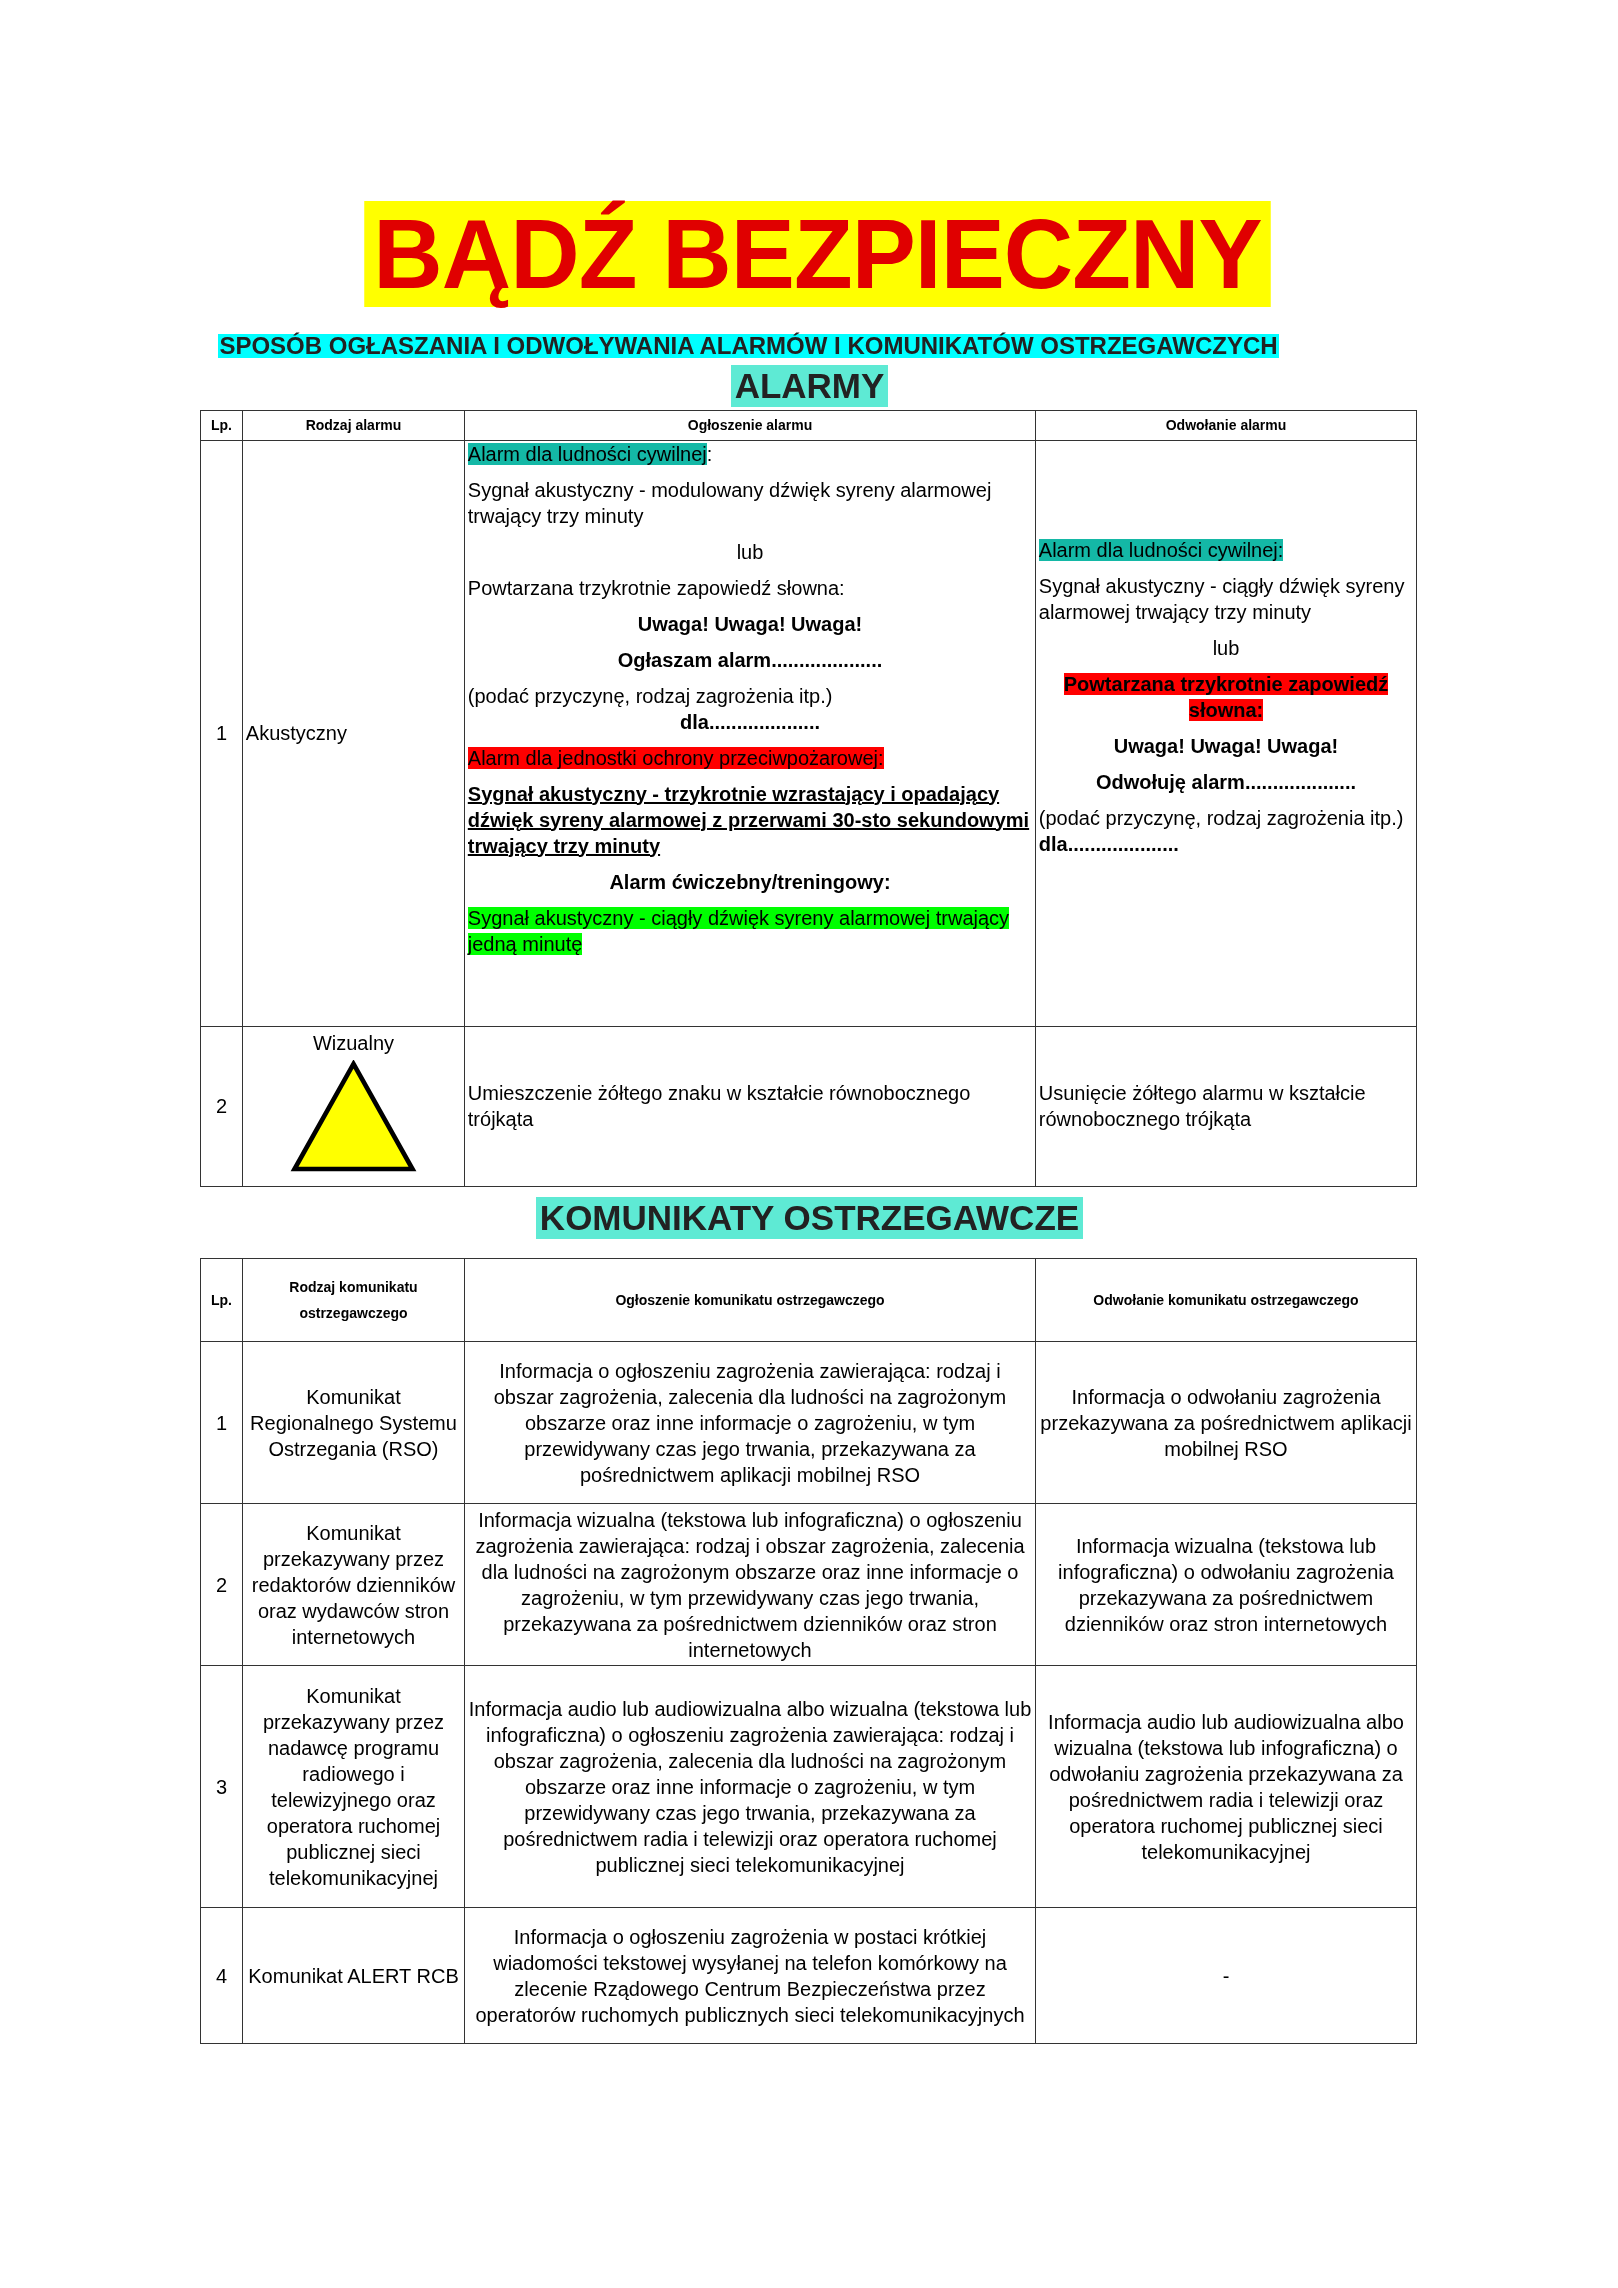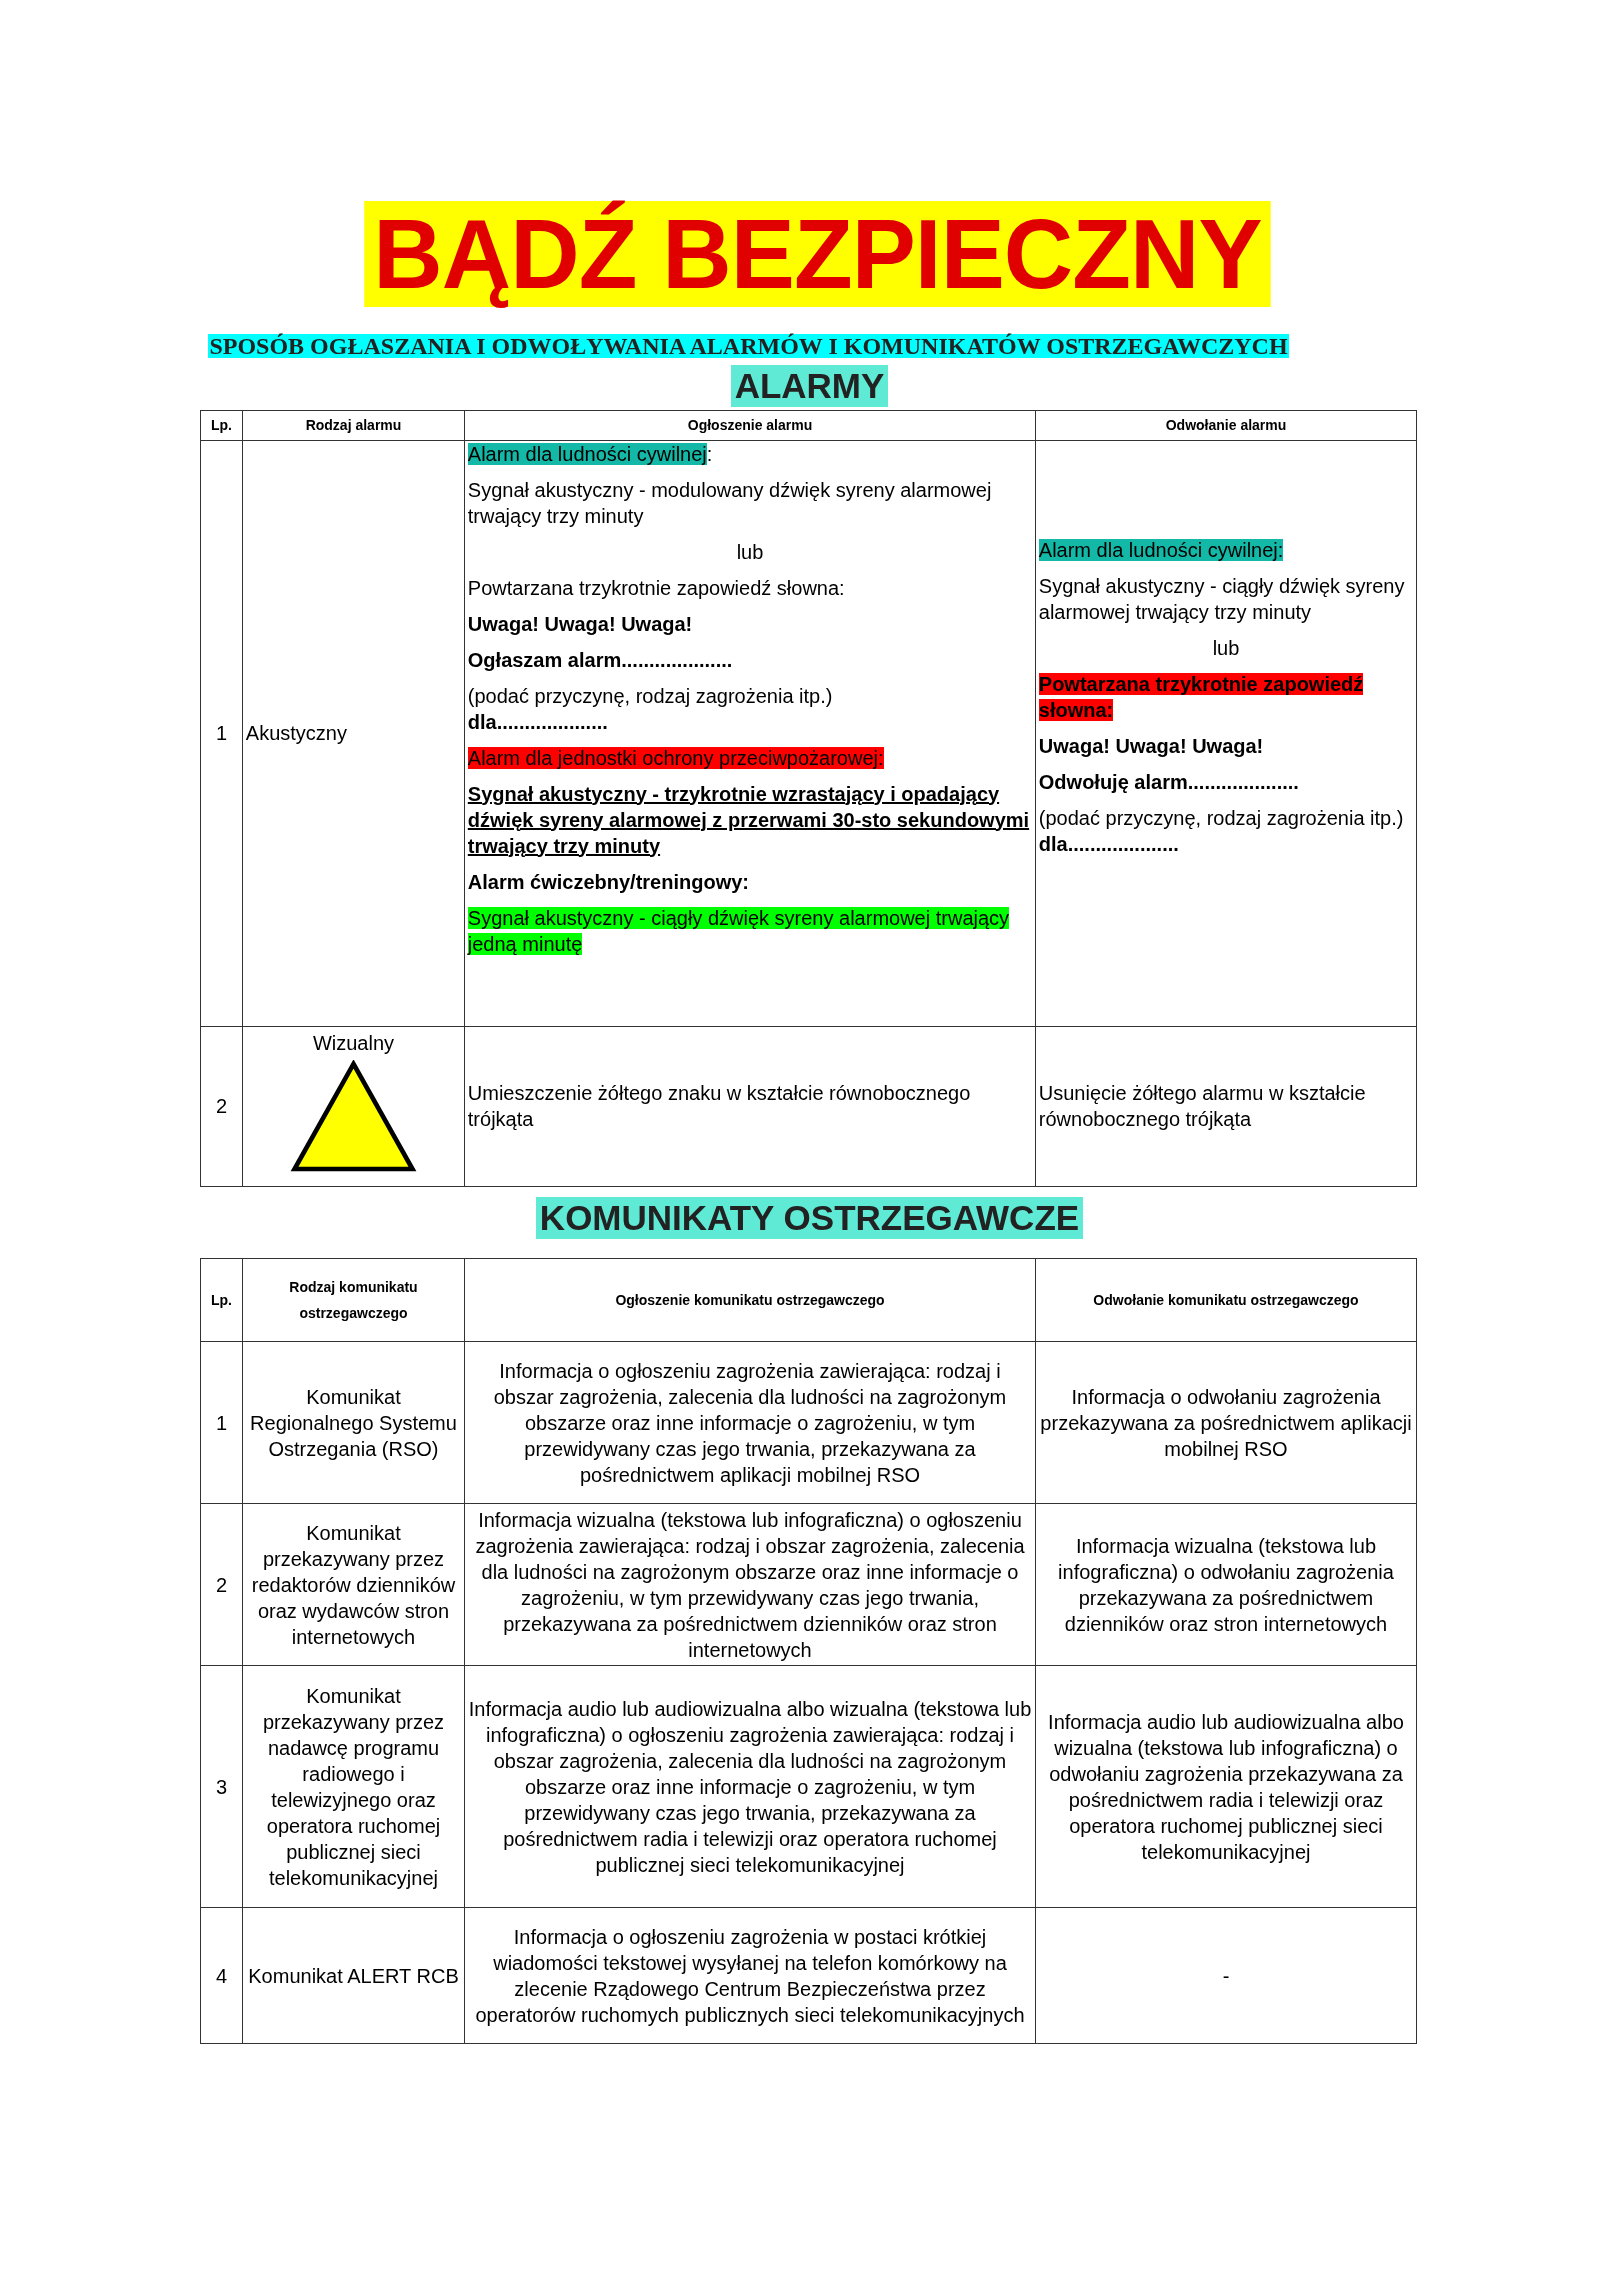--- a/index.html
+++ b/index.html
@@ -3,21 +3,21 @@
 <meta charset="utf-8">
 <style>
   html, body { margin:0; padding:0; background:#fff; }
   body { width:1619px; height:2289px; position:relative; overflow:hidden;
          font-family:"Liberation Sans", sans-serif; color:#000; }
   .abs { position:absolute; }
   .title-wrap { left:8px; width:1619px; top:201px; text-align:center;border-radius:29px; }
   .title { display:inline-block; background:#ffff00; color:#e00000; font-weight:bold;
            font-size:98px; line-height:106px; padding:0 9.2px; letter-spacing:-0.9px;
            transform:scaleX(0.98); }
-  .subtitle-wrap { left:0; width:1497px; top:334px; text-align:center;font-family:Liberation Serif, serif; }
+  .subtitle-wrap { left:0; width:1497px; top:334px; text-align:center; }
   .subtitle { display:inline-block; background:#00ffff; color:#222; font-weight:bold;
               font-size:24px; line-height:24px; padding:0 1.8px; }
   .h2-wrap { left:0; width:1619px; text-align:center; }
   .h2 { display:inline-block; background:#5eead4; color:#222; font-weight:bold;
         font-size:35px; line-height:42px; padding:0 3.7px; }
 
   table { border-collapse:collapse; position:absolute; table-layout:fixed; }
   td, th { border:1.8px solid #333; padding:0 2.8px; font-size:20px; line-height:26px; vertical-align:middle; }
   th { font-weight:bold; text-align:center; font-size:14px; }
 
@@ -30,21 +30,21 @@
   #alarm-table th { line-height:24px; }
 
   .lp { text-align:center; }
   .cellblk p { margin:0; }
   .ann-cell { vertical-align:top; padding-top:0; }
   .rev-cell { vertical-align:top; padding-top:96px; }
   .gap { height:10px; }
   .hl-yellow { background:#14b8a6; }
   .hl-red { background:#ff0000; }
   .hl-green { background:#00ff00; }
-  .b { font-weight:bold; }
+  .b { font-weight:bold;text-align:center; }
   .u { text-decoration:underline;font-weight:bold; }
   .center { text-align:center; }
 
   .tri-wrap { text-align:center; vertical-align:top; padding-top:3.7px; }
   .tri-label { display:block; line-height:26px; }
   .tri { display:block; margin:3.7px auto 0; }
 
   #komunikaty-table { left:200px; top:1258px; width:1216px; }
   #komunikaty-table td, #komunikaty-table th { text-align:center; }
   #komunikaty-table td { line-height:26px; }

